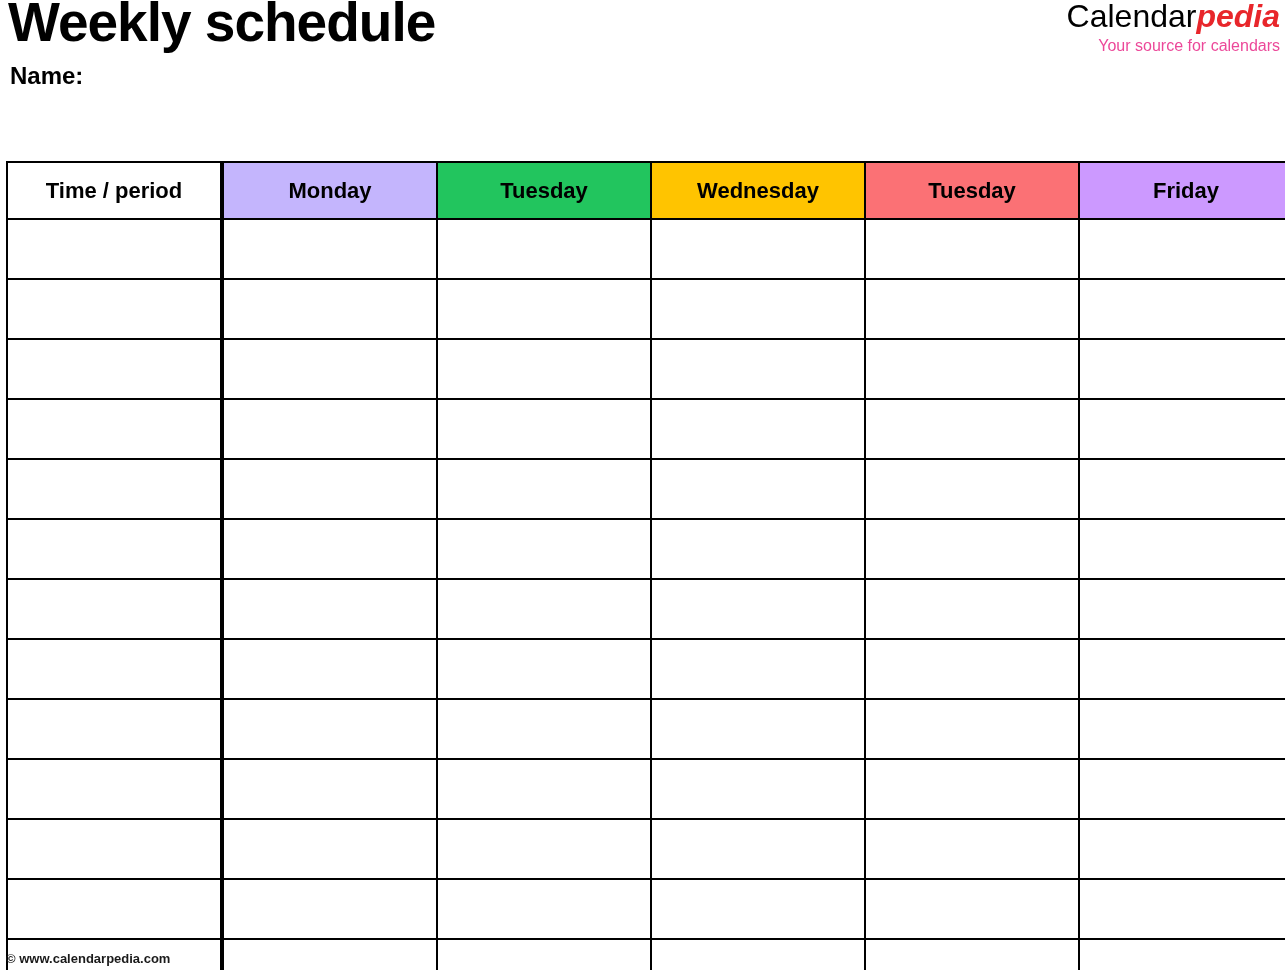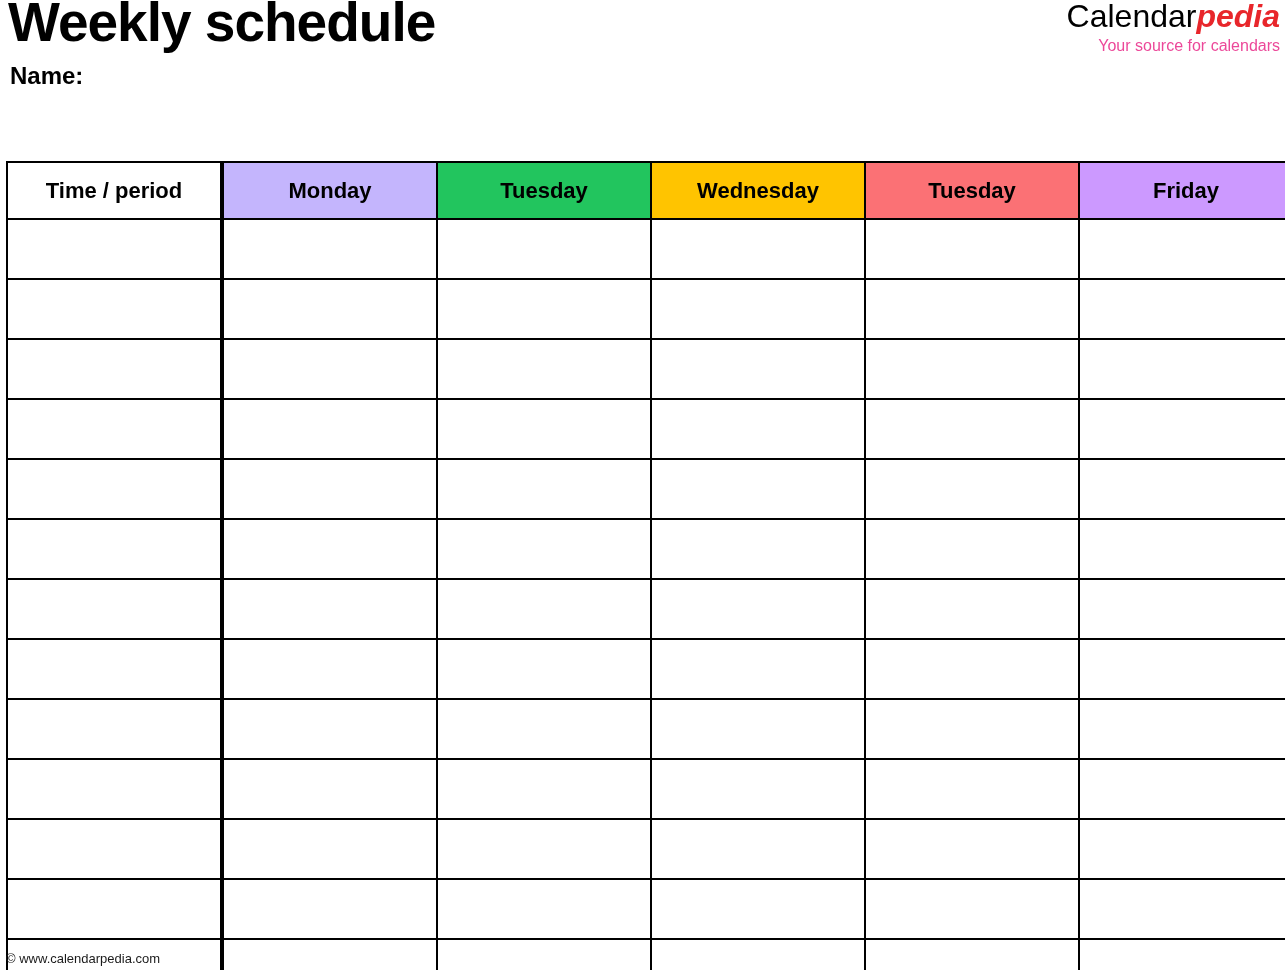--- a/index.html
+++ b/index.html
@@ -121,20 +121,21 @@
   }
 
   
   .footer {
     position: absolute;
     left: 6px;
     bottom: 4px;
     font-size: 13px;
     color: #1a1a1a;
     white-space: nowrap;
+    font-weight: bold;
   }
 </style>
 </head>
 <body>
 
 <div class="page">
 
   <div class="header">
     <div class="title">Weekly schedule</div>
     <div class="name-label">Name:</div>

